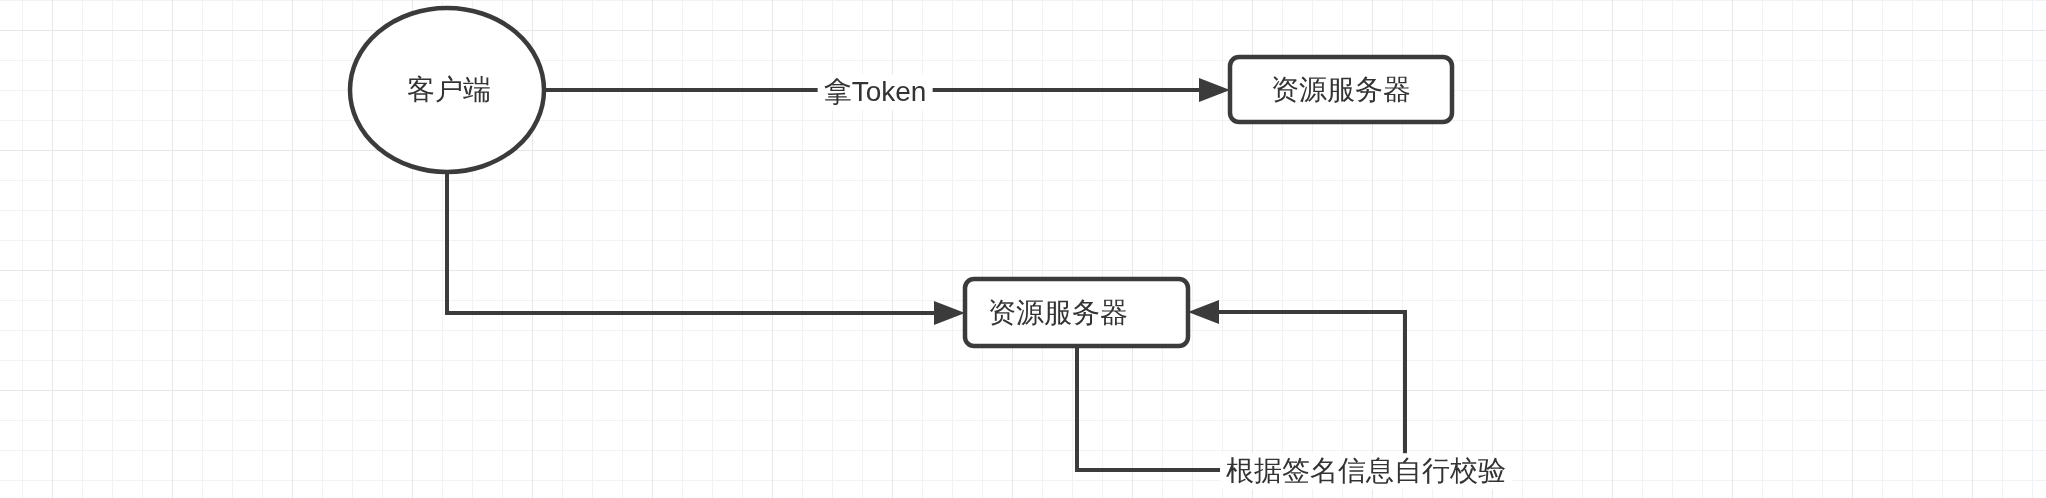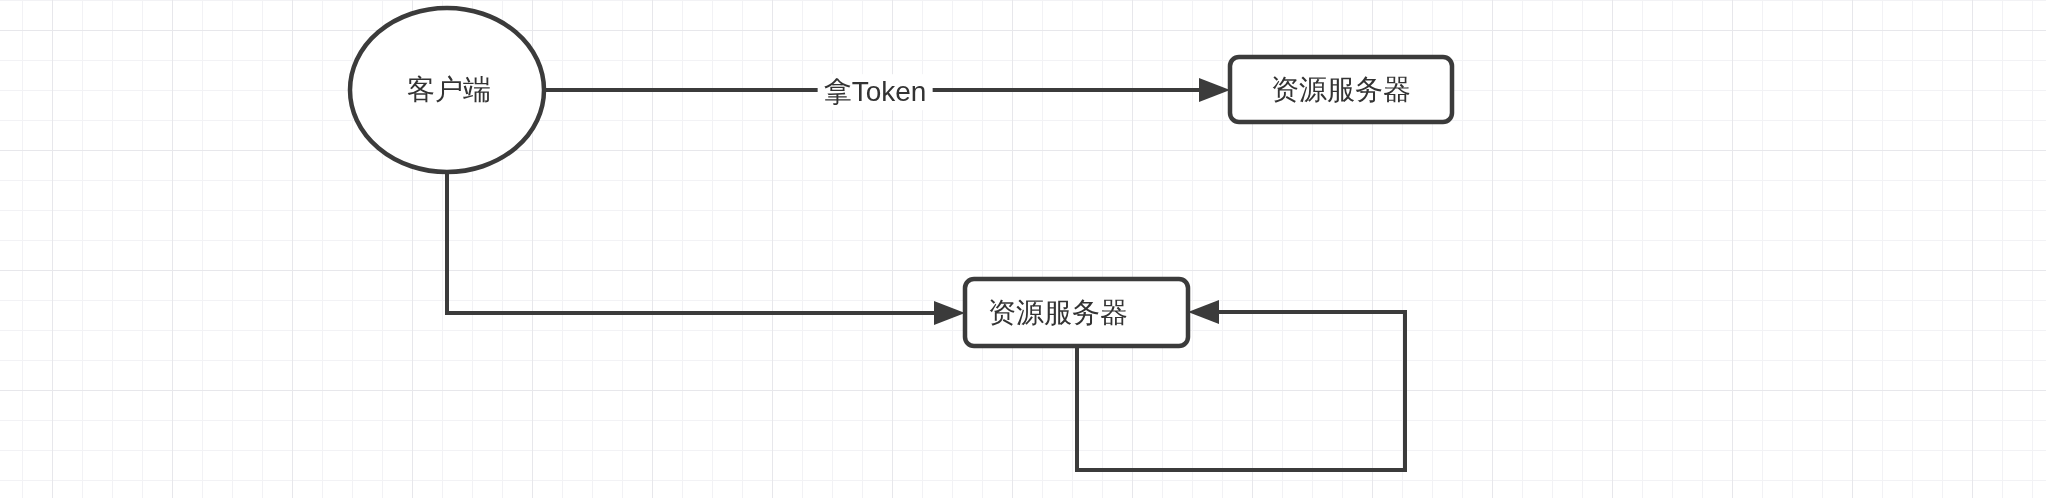--- a/index.html
+++ b/index.html
@@ -78,14 +78,15 @@
     <ellipse class="shape" cx="447" cy="90" rx="97" ry="82"></ellipse>
     <rect class="shape" x="1230" y="57" width="222" height="65" rx="9" ry="9"></rect>
     <rect class="shape" x="965" y="279" width="223" height="67" rx="9" ry="9"></rect>
   </svg>
 
   <div class="node-label" style="left:449px; top:90px">客户端</div>
   <div class="node-label" style="left:1341px; top:90px">资源服务器</div>
   <div class="node-label" style="left:1058px; top:313px">资源服务器</div>
 
   <div class="edge-label" style="left:875px; top:92px">拿Token</div>
+  <div class="edge-label" style="left:1366px; top:471px">根据签名信息自行校验</div>
 
 </div>
 
 </body></html>

